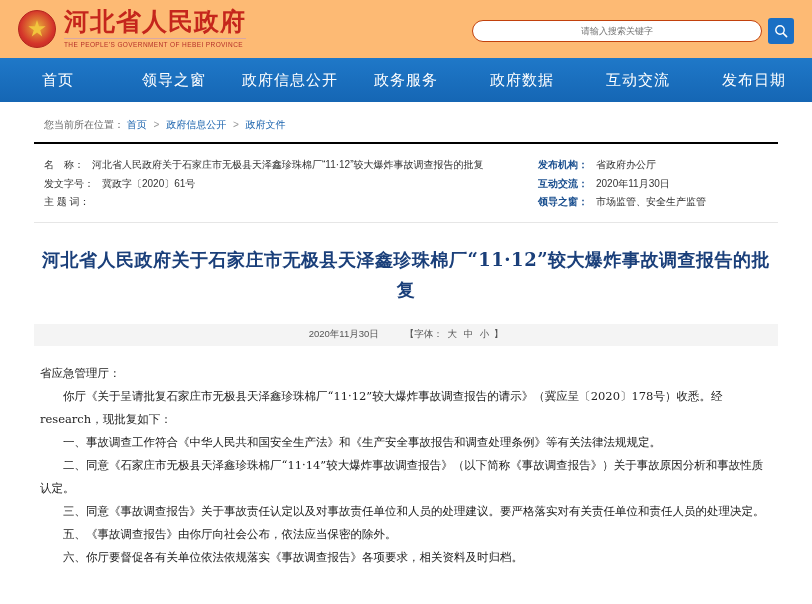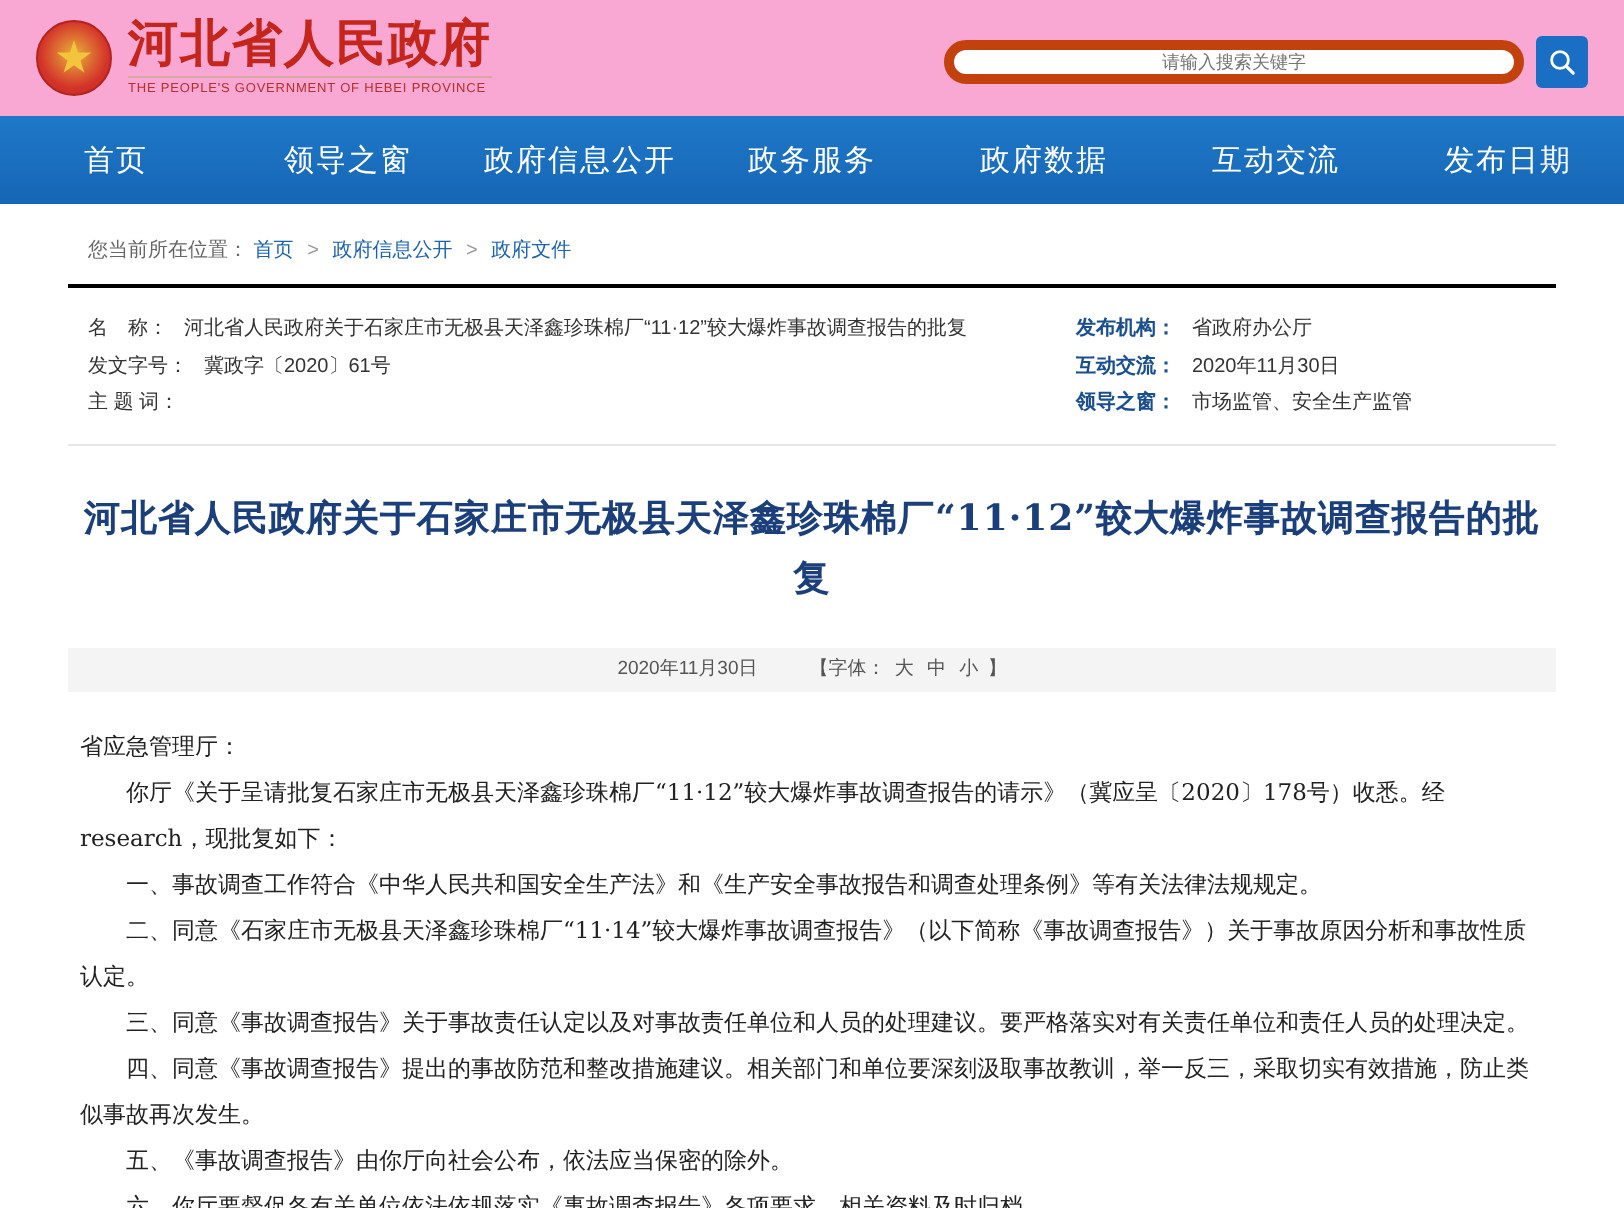--- a/index.html
+++ b/index.html
@@ -10,21 +10,21 @@
     background: #ffffff;
     font-family: "Liberation Sans", sans-serif;
     font-size: 12px;
     color: #333;
     overflow: hidden;
   }
 
   
   .header {
     height: 58px;
-    background: #f9a8d4;
+    background: #fdba74;
     display: flex;
     align-items: center;
     padding: 0 18px;
     position: relative;
   }
   .logo-wrap {
     display: flex;
     align-items: center;
     gap: 8px;
   }
@@ -71,21 +71,21 @@
   .search-area {
     position: absolute;
     right: 18px;
     top: 18px;
     display: flex;
     align-items: center;
   }
   .search-box {
     width: 290px;
     height: 22px;
-    border: 5px solid #c2410c;
+    border: 1px solid #c2410c;
     border-radius: 11px;
     background: #fff;
     display: flex;
     align-items: center;
     padding: 0 10px;
   }
   .search-box input {
     border: 0;
     outline: 0;
     width: 100%;
@@ -279,18 +279,17 @@
       <span>】</span>
     </span>
   </div>
 
   <div class="doc-body">
     <p>省应急管理厅：</p>
     <p class="indent">你厅《关于呈请批复石家庄市无极县天泽鑫珍珠棉厂“11·12”较大爆炸事故调查报告的请示》（冀应呈〔2020〕178号）收悉。经research，现批复如下：</p>
     <p class="indent">一、事故调查工作符合《中华人民共和国安全生产法》和《生产安全事故报告和调查处理条例》等有关法律法规规定。</p>
     <p class="indent">二、同意《石家庄市无极县天泽鑫珍珠棉厂“11·14”较大爆炸事故调查报告》（以下简称《事故调查报告》）关于事故原因分析和事故性质认定。</p>
     <p class="indent">三、同意《事故调查报告》关于事故责任认定以及对事故责任单位和人员的处理建议。要严格落实对有关责任单位和责任人员的处理决定。</p>
-    <p class="indent">四、同意《事故调查报告》提出的事故防范和整改措施建议。相关部门和单位要深刻汲取事故教训，举一反三，采取切实有效措施，防止类似事故再次发生。</p>
     <p class="indent">五、《事故调查报告》由你厅向社会公布，依法应当保密的除外。</p>
     <p class="indent">六、你厅要督促各有关单位依法依规落实《事故调查报告》各项要求，相关资料及时归档。</p>
   </div>
 
 </div>
 
 </body></html>

